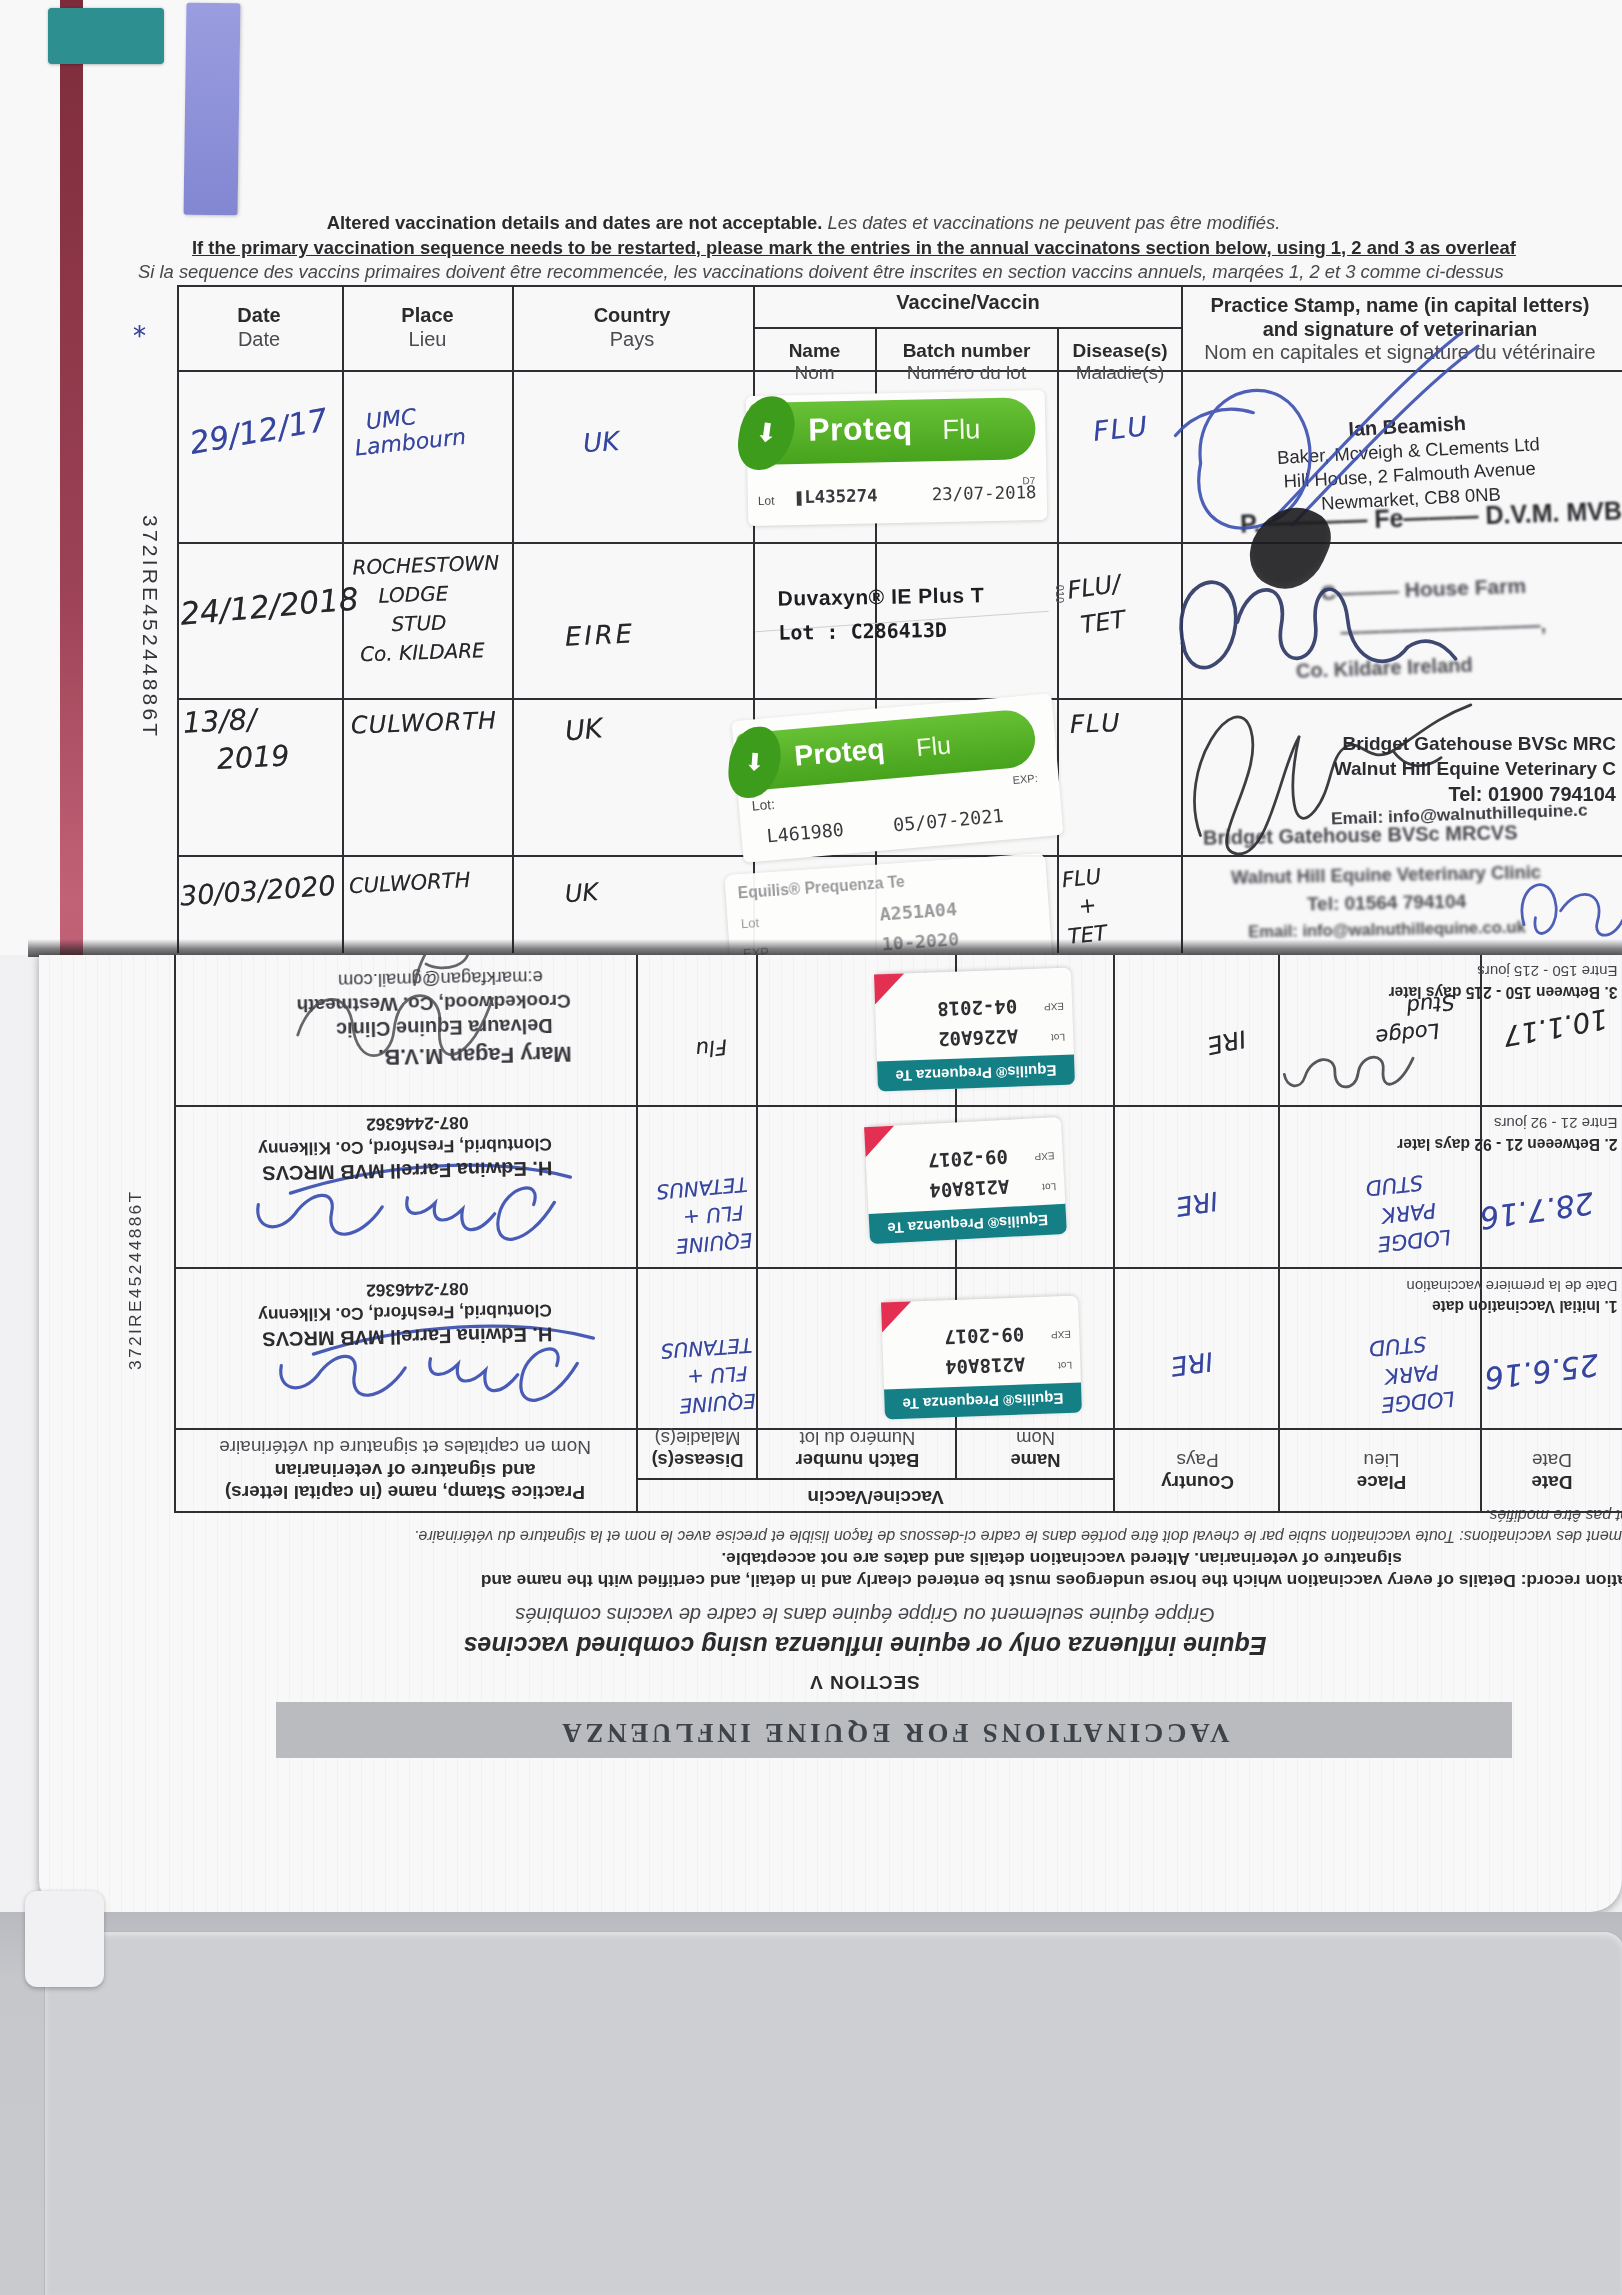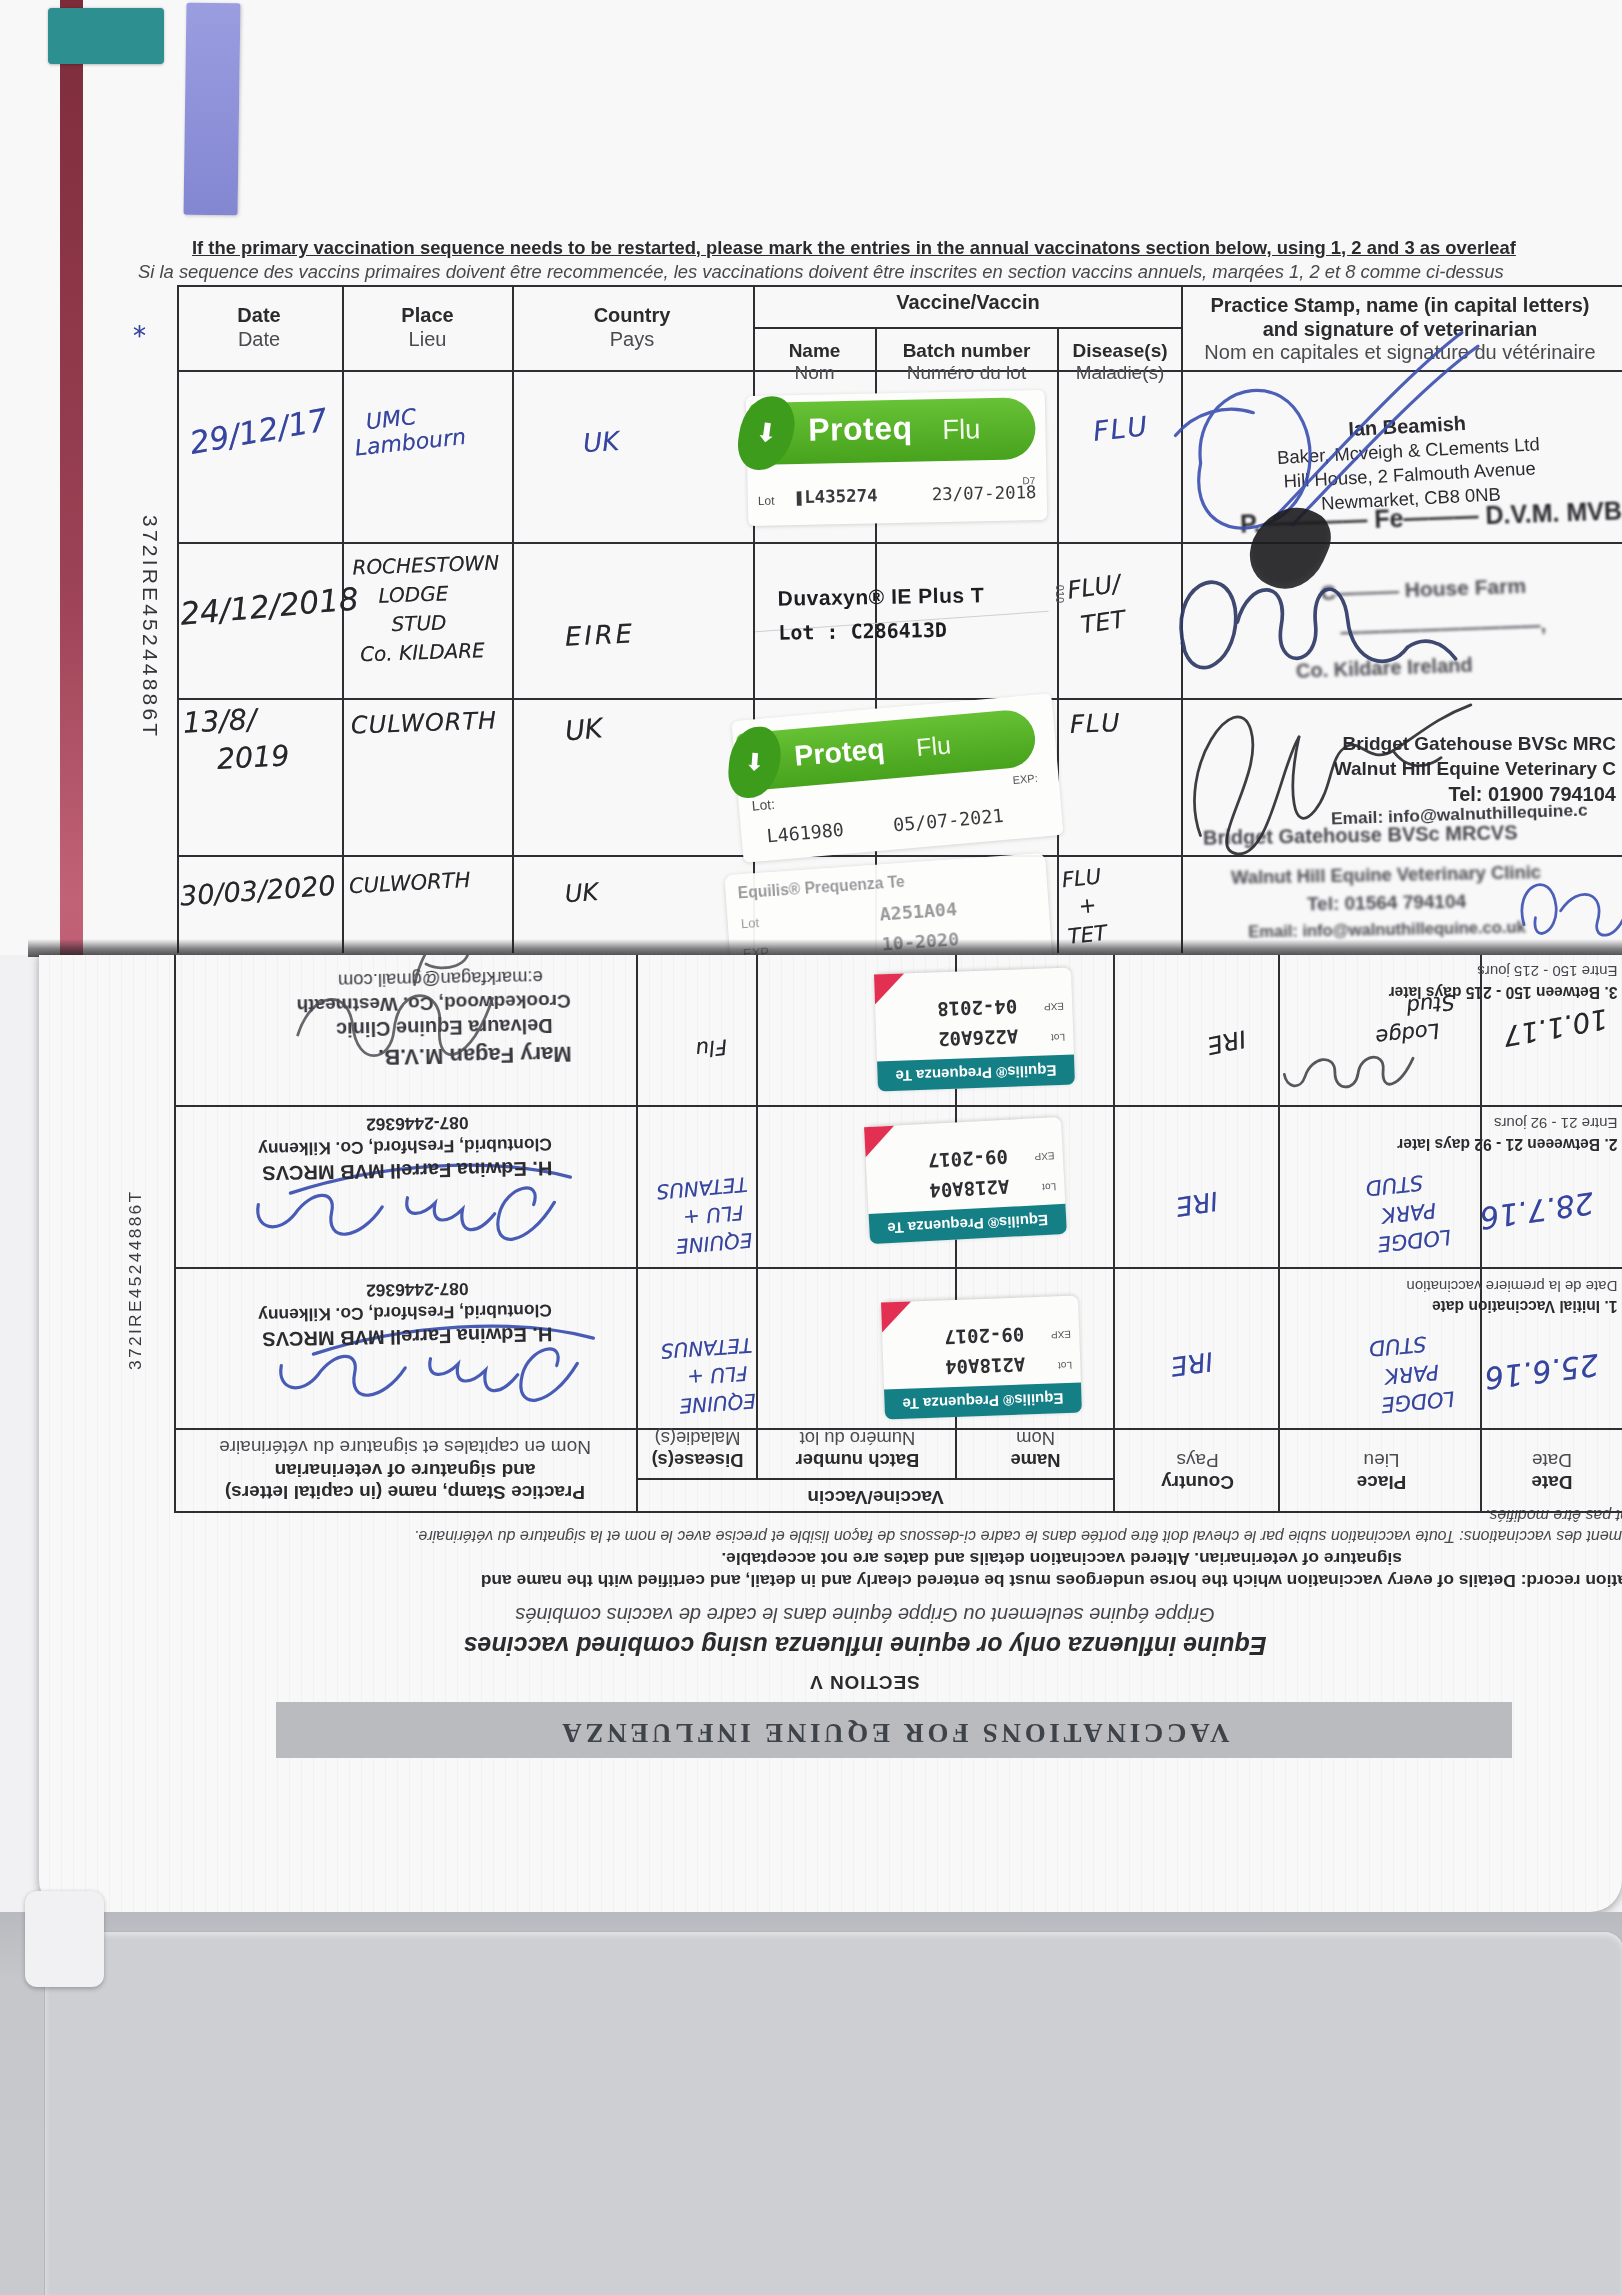--- a/index.html
+++ b/index.html
@@ -32,22 +32,26 @@
 <div id="canvas">
 
   <div class="abs paper" style="left:0;top:0;width:1622px;height:955px;"></div>
 
   <div class="abs" style="left:60px;top:0;width:23px;height:1451px;background:linear-gradient(180deg,#7d2b3a 0%,#9c4256 40%,#c26277 62%,#a84a5e 100%);"></div>
 
   <div class="abs" style="left:48px;top:8.3px;width:116px;height:56px;background:#2e8f91;border-radius:3.7px;box-shadow:0 0.9px 2.8px rgba(0,0,0,.25);"></div>
   <div class="abs" style="left:185px;top:2.8px;width:54px;height:212px;background:linear-gradient(180deg,#9a9ddf,#8387d2);border-radius:2.8px;transform:rotate(.8deg);box-shadow:0.9px 0.9px 3.7px rgba(0,0,0,.22);"></div>
 
 
+  <div class="abs ctr nowrap" style="left:92px;top:212px;width:1423px;font-size:18.4px;color:#2b2b2e;">
+    <span class="b">Altered vaccination details and dates are not acceptable.</span>
+    <span class="i" style="color:#47474c;">Les dates et vaccinations ne peuvent pas être modifiés.</span>
+  </div>
   <div class="abs b nowrap" style="left:192px;top:237px;font-size:18.4px;color:#2b2b2e;text-decoration:underline;">If the primary vaccination sequence needs to be restarted, please mark the entries in the annual vaccinatons section below, using 1, 2 and 3 as overleaf</div>
-  <div class="abs i nowrap" style="left:138px;top:261px;font-size:18.4px;color:#47474c;">Si la sequence des vaccins primaires doivent être recommencée, les vaccinations doivent être inscrites en section vaccins annuels, marqées 1, 2 et 8 comme ci-dessus</div>
+  <div class="abs i nowrap" style="left:138px;top:261px;font-size:18.4px;color:#47474c;">Si la sequence des vaccins primaires doivent être recommencée, les vaccinations doivent être inscrites en section vaccins annuels, marqées 1, 2 et 3 comme ci-dessus</div>
 
   <div class="abs hwb" style="left:133px;top:321px;font-size:26px;">*</div>
   <div class="abs nowrap" style="left:162px;top:515px;width:321px;font-size:21px;letter-spacing:3.2px;color:#34343a;transform:rotate(90deg);transform-origin:0 0;">372IRE45244886T</div>
 
   <div class="line" style="left:177px;top:285px;width:1.8px;height:668px;"></div>
   <div class="line" style="left:342px;top:285px;width:1.8px;height:668px;"></div>
   <div class="line" style="left:512px;top:285px;width:1.8px;height:668px;"></div>
   <div class="line" style="left:753px;top:285px;width:1.8px;height:668px;"></div>
   <div class="line" style="left:875px;top:327px;width:1.8px;height:626px;"></div>
   <div class="line" style="left:1057px;top:327px;width:1.8px;height:626px;"></div>

